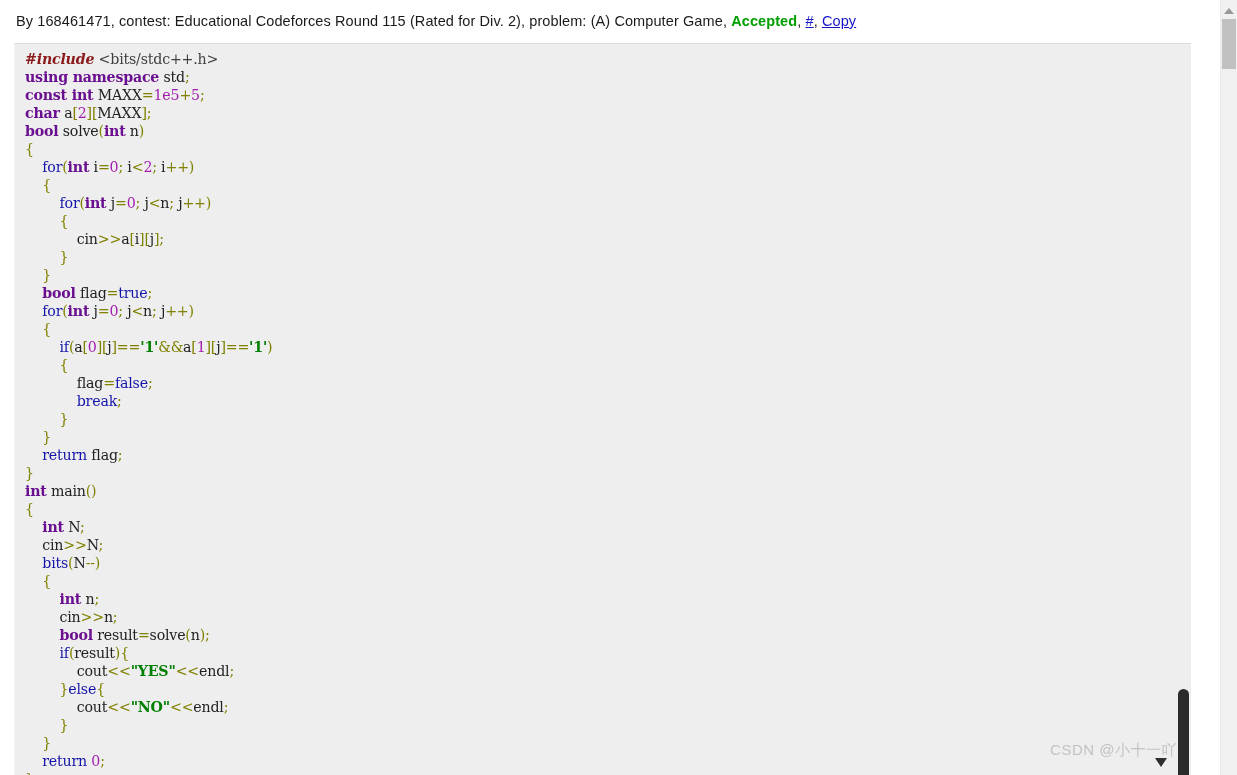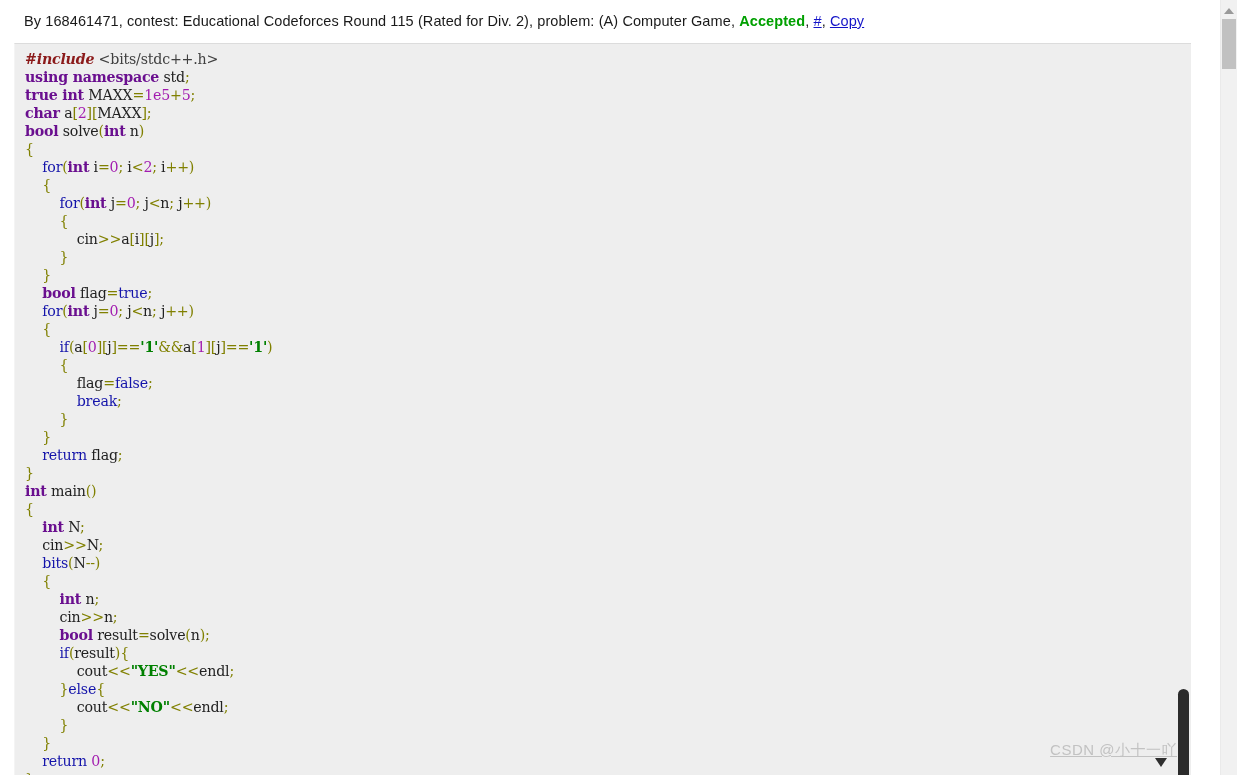--- a/index.html
+++ b/index.html
@@ -57,21 +57,21 @@
     position: absolute;
     top: 0;
     left: 0;
     width: 1205px;
     height: 775px;
     background: #ffffff;
   }
 
   
   #submission-header {
-    padding: 13px 0 9px 24px;
+    padding: 13px 0 9px 16px;
     font-size: 14.5px;
     color: #1a1a1a;
     white-space: nowrap;
     letter-spacing: 0.1px;
   }
   #submission-header .verdict-ok {
     color: #00a000;
     font-weight: bold;
   }
   #submission-header .hlink {
@@ -127,21 +127,20 @@
   #watermark {
     position: absolute;
     right: 28px;
     bottom: 15px;
     font-family: "Liberation Sans", sans-serif;
     font-size: 15px;
     color: #c2c2c2;
     white-space: nowrap;
     z-index: 20;
     letter-spacing: 0.5px;
-    text-decoration: underline;
   }
   
   #watermark-caret {
     position: absolute;
     right: 38px;
     bottom: 8px;
     width: 0; height: 0;
     border-left: 6px solid transparent;
     border-right: 6px solid transparent;
     border-top: 9px solid #2e2e2e;
@@ -151,21 +150,21 @@
 </head>
 <body>
 
 <div id="content">
 
   <div id="submission-header"><span>By </span><span>168461471</span><span>, contest: </span><span>Educational Codeforces Round 115 (Rated for Div. 2)</span><span>, problem: </span><span>(A) Computer Game</span><span>, </span><span class="verdict-ok">Accepted</span><span>, </span><a class="hlink" href="#">#</a><span>, </span><a class="hlink" href="#">Copy</a></div>
 
   <div id="code-block-wrap">
     <pre id="code-pre"><span><span class="t-pre">#include</span><span class="t-id"> </span><span class="t-inc">&lt;bits/stdc++.h&gt;</span></span>
 <span><span class="t-kw">using namespace</span><span class="t-id"> std</span><span class="t-op">;</span></span>
-<span><span class="t-kw">true int</span><span class="t-id"> MAXX</span><span class="t-op">=</span><span class="t-num">1e5</span><span class="t-op">+</span><span class="t-num">5</span><span class="t-op">;</span></span>
+<span><span class="t-kw">const int</span><span class="t-id"> MAXX</span><span class="t-op">=</span><span class="t-num">1e5</span><span class="t-op">+</span><span class="t-num">5</span><span class="t-op">;</span></span>
 <span><span class="t-kw">char</span><span class="t-id"> a</span><span class="t-op">[</span><span class="t-num">2</span><span class="t-op">][</span><span class="t-id">MAXX</span><span class="t-op">];</span></span>
 <span><span class="t-kw">bool</span><span class="t-id"> solve</span><span class="t-op">(</span><span class="t-kw">int</span><span class="t-id"> n</span><span class="t-op">)</span></span>
 <span><span class="t-op">{</span></span>
 <span><span class="t-id">    </span><span class="t-ctl">for</span><span class="t-op">(</span><span class="t-kw">int</span><span class="t-id"> i</span><span class="t-op">=</span><span class="t-num">0</span><span class="t-op">;</span><span class="t-id"> i</span><span class="t-op">&lt;</span><span class="t-num">2</span><span class="t-op">;</span><span class="t-id"> i</span><span class="t-op">++)</span></span>
 <span><span class="t-id">    </span><span class="t-op">{</span></span>
 <span><span class="t-id">        </span><span class="t-ctl">for</span><span class="t-op">(</span><span class="t-kw">int</span><span class="t-id"> j</span><span class="t-op">=</span><span class="t-num">0</span><span class="t-op">;</span><span class="t-id"> j</span><span class="t-op">&lt;</span><span class="t-id">n</span><span class="t-op">;</span><span class="t-id"> j</span><span class="t-op">++)</span></span>
 <span><span class="t-id">        </span><span class="t-op">{</span></span>
 <span><span class="t-id">            cin</span><span class="t-op">&gt;&gt;</span><span class="t-id">a</span><span class="t-op">[</span><span class="t-id">i</span><span class="t-op">][</span><span class="t-id">j</span><span class="t-op">];</span></span>
 <span><span class="t-id">        </span><span class="t-op">}</span></span>
 <span><span class="t-id">    </span><span class="t-op">}</span></span>

